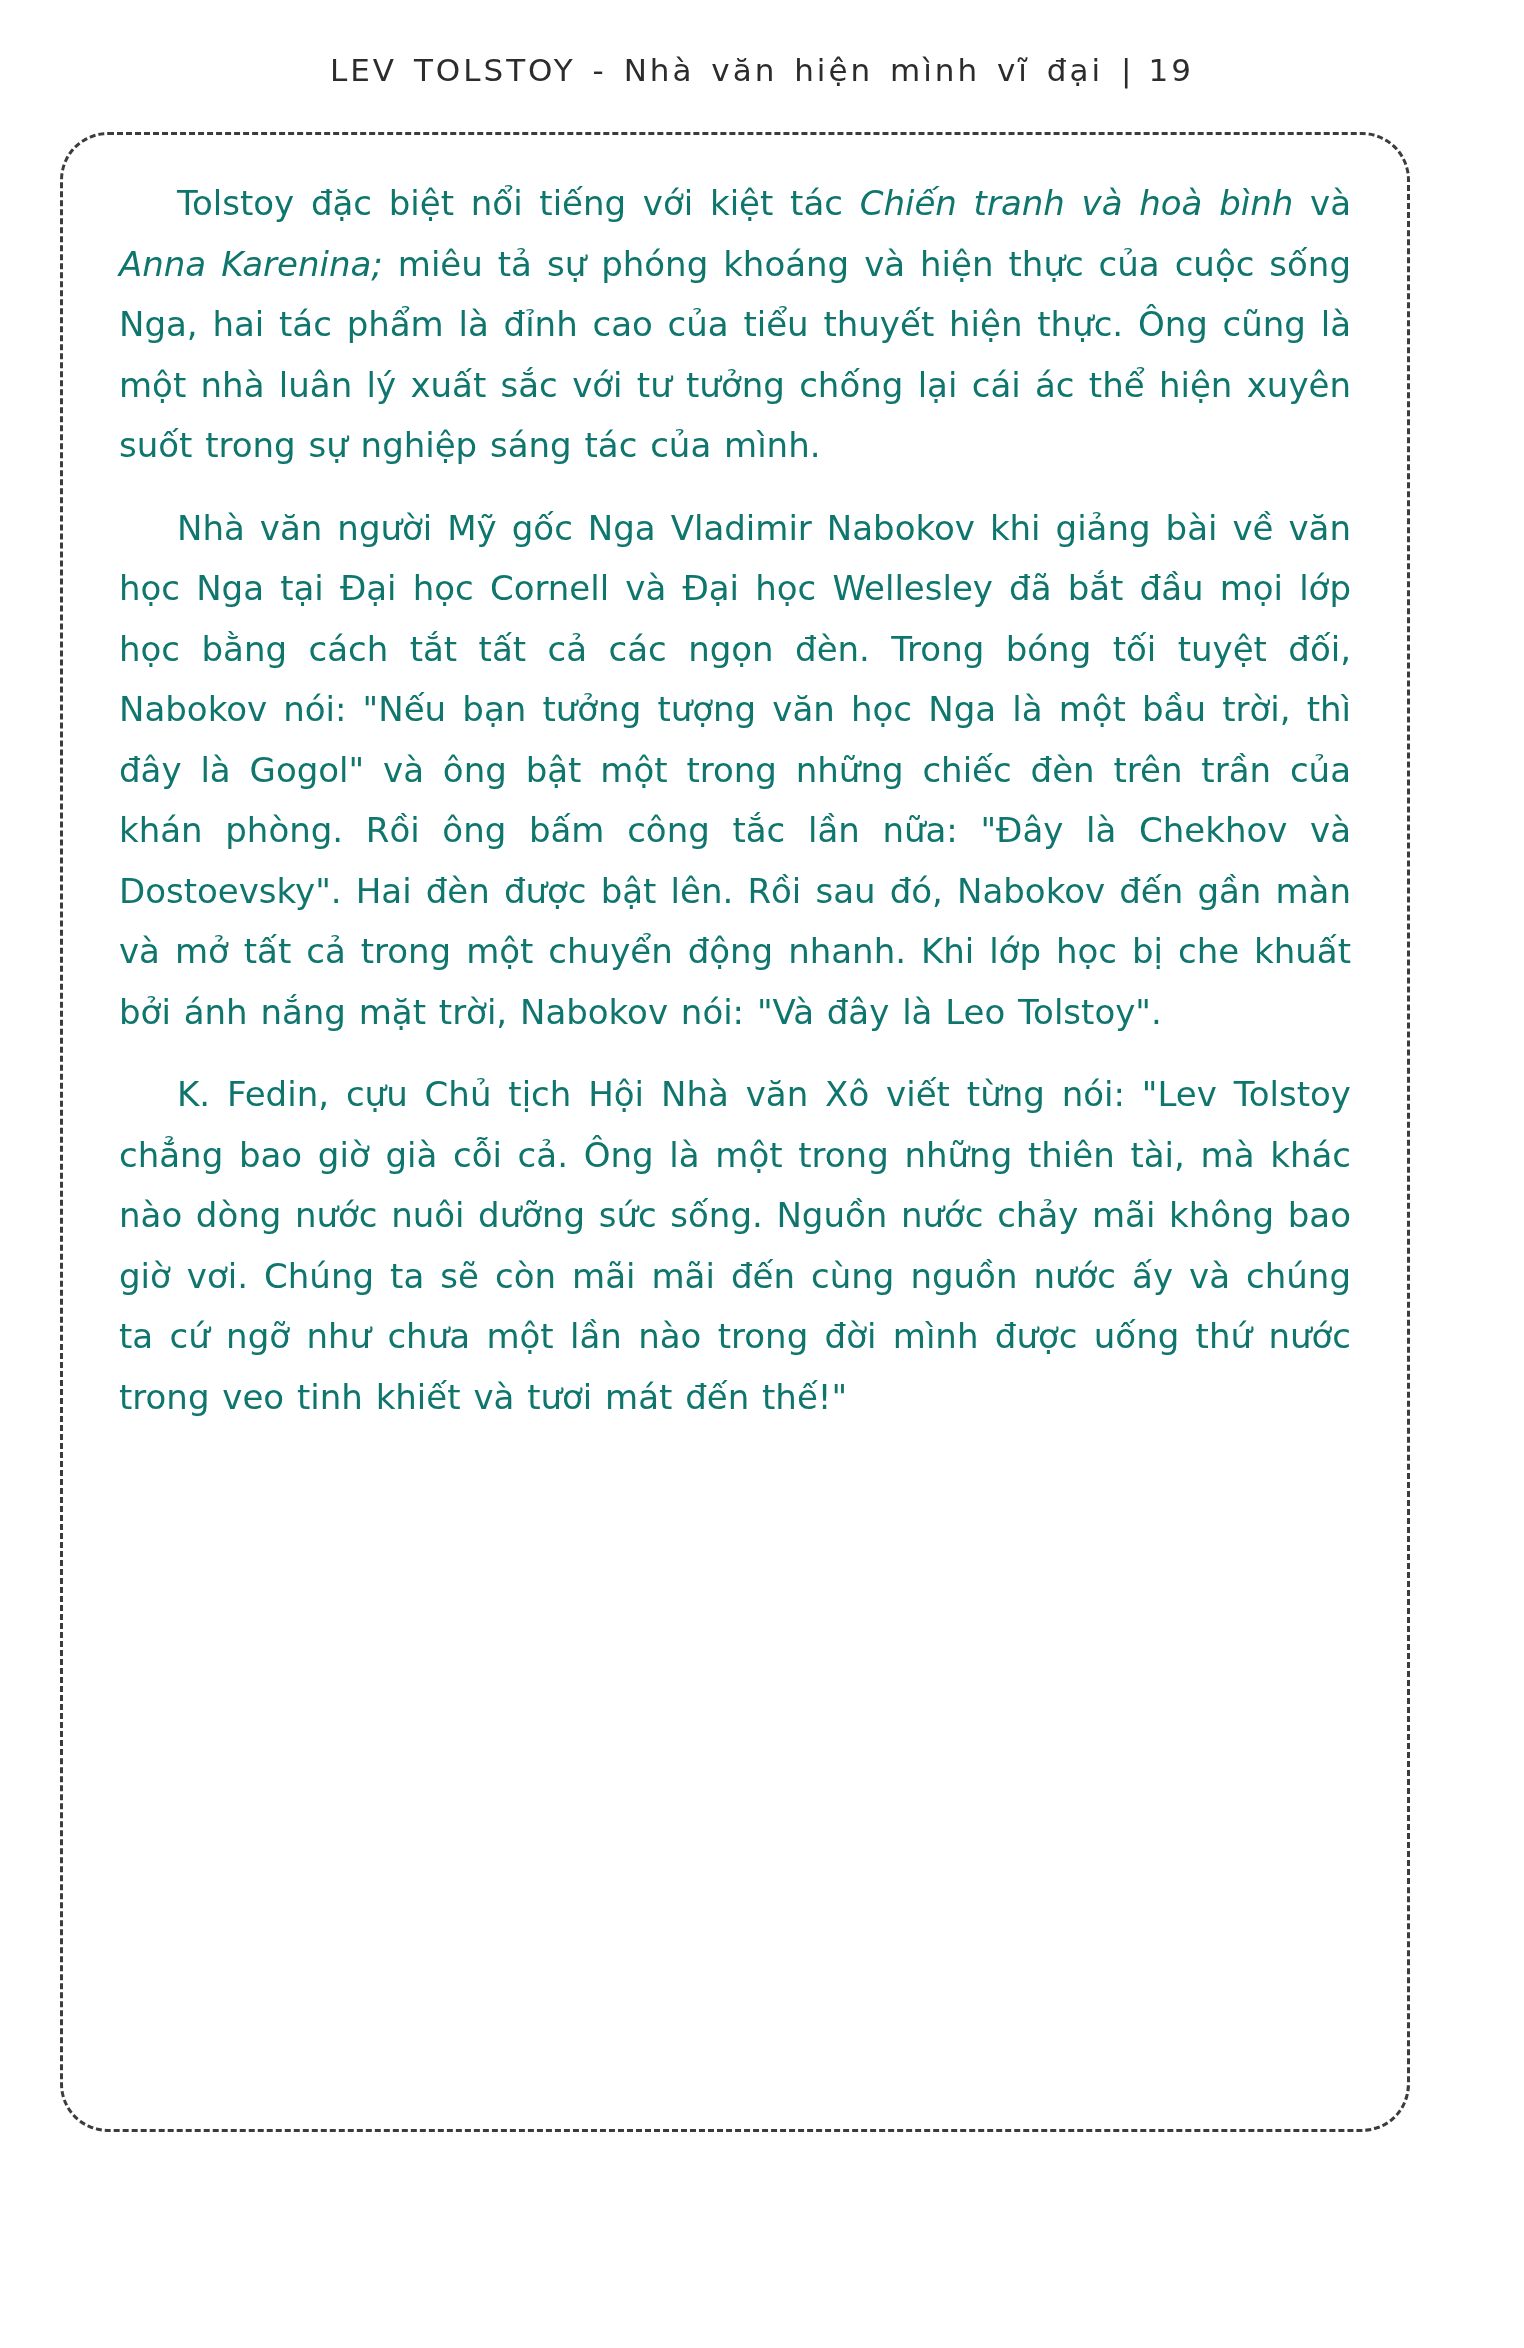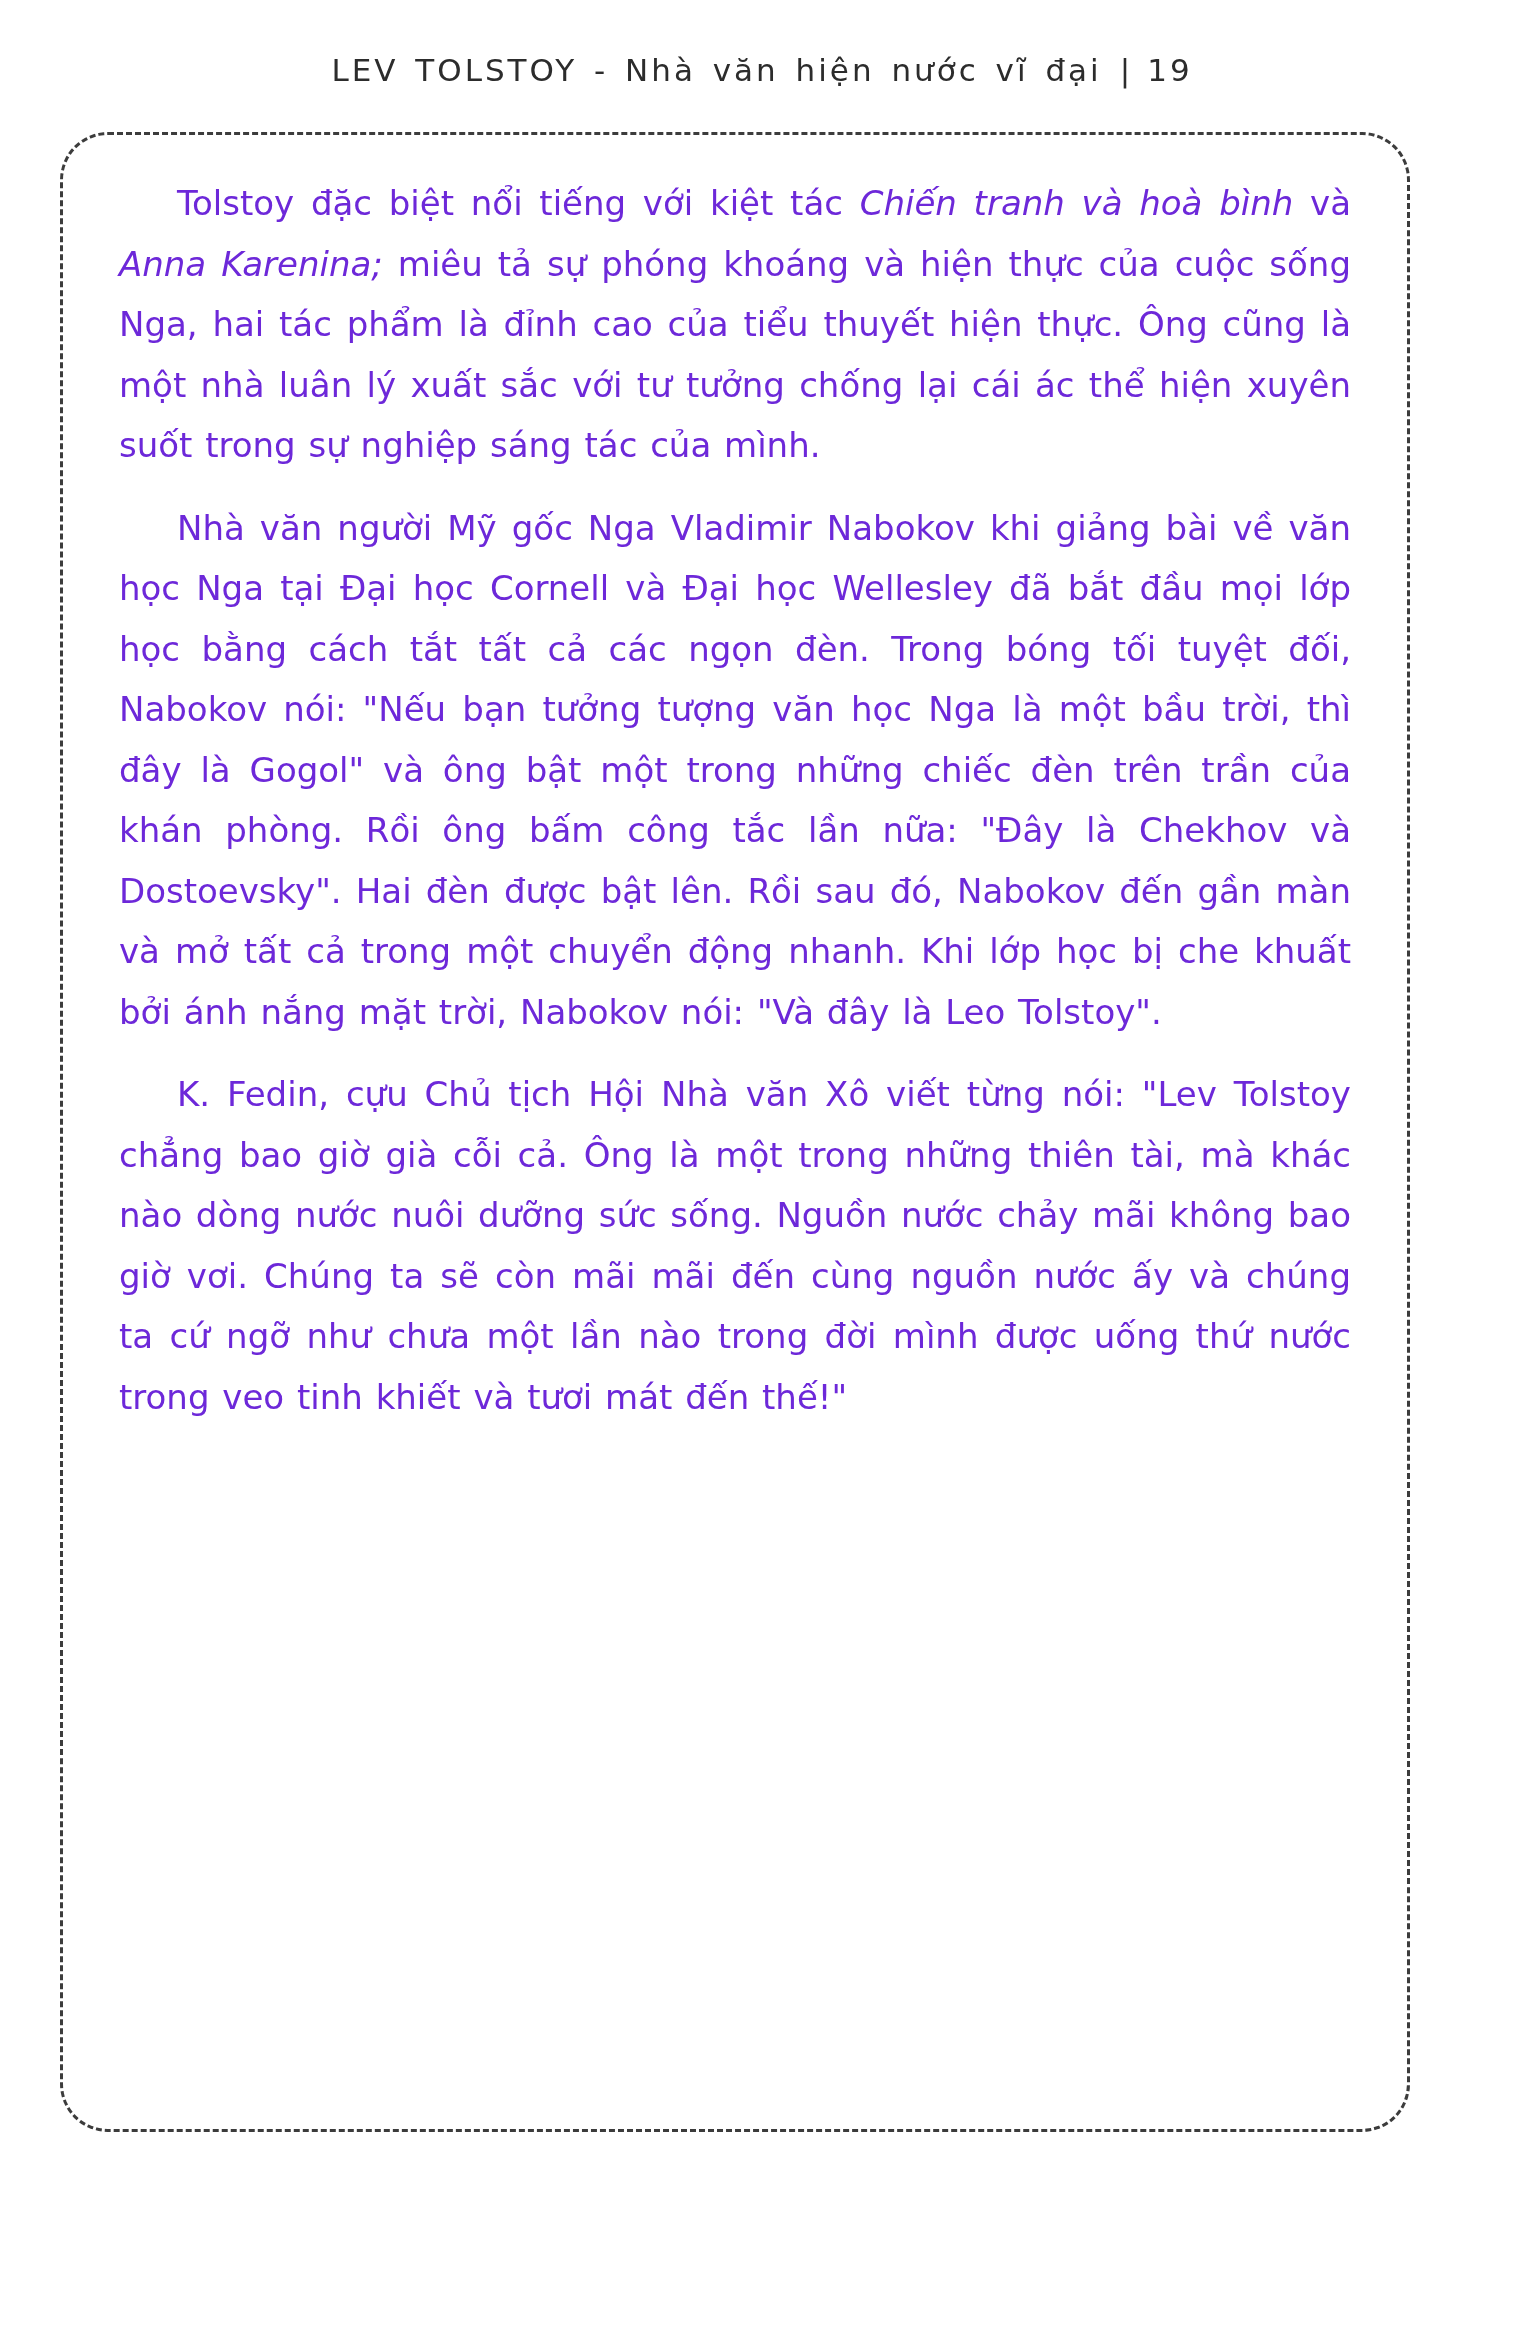--- a/index.html
+++ b/index.html
@@ -43,35 +43,35 @@
     box-sizing: border-box;
     border: 3px dashed #3c3c3c;
     border-radius: 48px;
     padding: 38px 56px 30px 56px;
     background: #ffffff;
   }
   .para {
     margin: 0 0 22px 0;
     font-size: 34px;
     line-height: 1.78;
-    color: #6d28d9;
+    color: #0f766e;
     text-align: justify;
     text-indent: 58px;
     word-spacing: 2px;
   }
   .para:last-child { margin-bottom: 0; }
   .italic { font-style: italic; }
 </style>
 </head>
 <body>
 
 <div class="page">
 
   <div class="running-head">
-    <span>LEV TOLSTOY - Nhà văn hiện nước vĩ đại</span><span class="pageno-sep">|</span><span>19</span>
+    <span>LEV TOLSTOY - Nhà văn hiện mình vĩ đại</span><span class="pageno-sep">|</span><span>19</span>
   </div>
 
   <div class="content-box">
 
   <p class="para"><span>Tolstoy đặc biệt nổi tiếng với kiệt tác </span><span class="italic">Chiến tranh và hoà bình</span><span> và </span><span class="italic">Anna Karenina;</span><span> miêu tả sự phóng khoáng và hiện thực của cuộc sống Nga, hai tác phẩm là đỉnh cao của tiểu thuyết hiện thực. Ông cũng là một nhà luân lý xuất sắc với tư tưởng chống lại cái ác thể hiện xuyên suốt trong sự nghiệp sáng tác của mình.</span></p>
       <p class="para"><span>Nhà văn người Mỹ gốc Nga Vladimir Nabokov khi giảng bài về văn học Nga tại Đại học Cornell và Đại học Wellesley đã bắt đầu mọi lớp học bằng cách tắt tất cả các ngọn đèn. Trong bóng tối tuyệt đối, Nabokov nói: "Nếu bạn tưởng tượng văn học Nga là một bầu trời, thì đây là Gogol" và ông bật một trong những chiếc đèn trên trần của khán phòng. Rồi ông bấm công tắc lần nữa: "Đây là Chekhov và Dostoevsky". Hai đèn được bật lên. Rồi sau đó, Nabokov đến gần màn và mở tất cả trong một chuyển động nhanh. Khi lớp học bị che khuất bởi ánh nắng mặt trời, Nabokov nói: "Và đây là Leo Tolstoy".</span></p>
       <p class="para"><span>K. Fedin, cựu Chủ tịch Hội Nhà văn Xô viết từng nói: "Lev Tolstoy chẳng bao giờ già cỗi cả. Ông là một trong những thiên tài, mà khác nào dòng nước nuôi dưỡng sức sống. Nguồn nước chảy mãi không bao giờ vơi. Chúng ta sẽ còn mãi mãi đến cùng nguồn nước ấy và chúng ta cứ ngỡ như chưa một lần nào trong đời mình được uống thứ nước trong veo tinh khiết và tươi mát đến thế!"</span></p>
     </div>
 
 </div>

